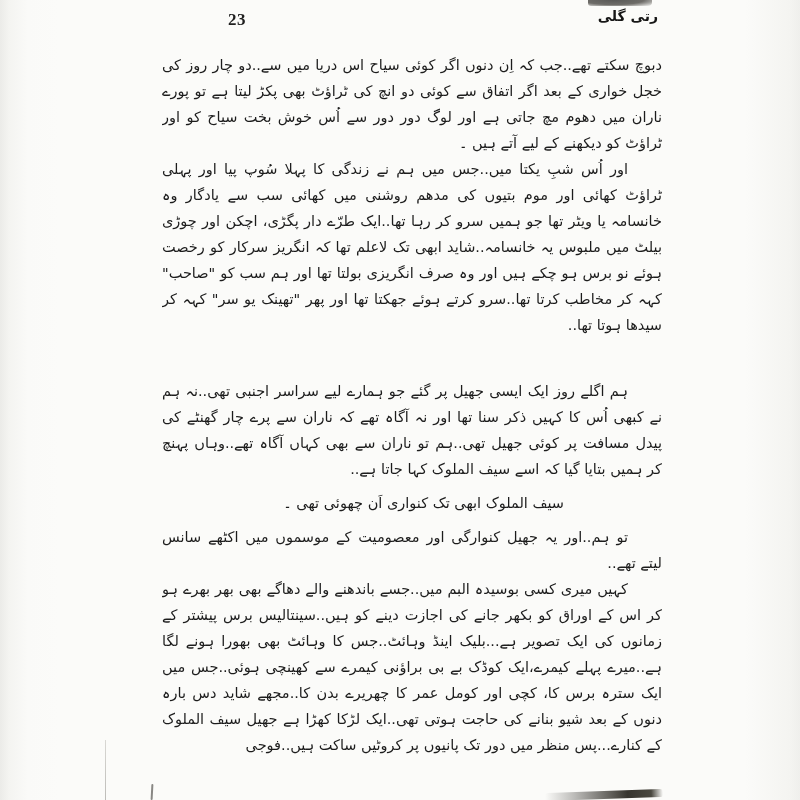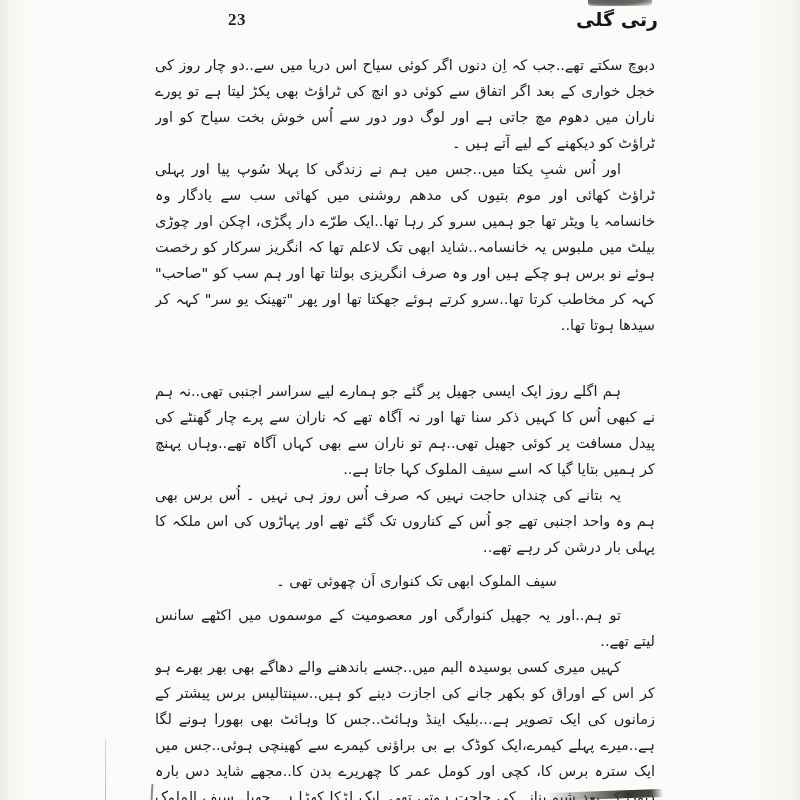--- a/index.html
+++ b/index.html
@@ -14,26 +14,26 @@
     padding-left:12px;
   }
   
   .page-number{
     position:absolute;top:10px;left:228px;
     font-family:"Liberation Serif","DejaVu Serif",serif;
     font-weight:bold;font-size:17px;color:#1f1f1f;letter-spacing:.5px;
   }
   .book-title{
     position:absolute;top:8px;right:142px;
-    font-size:19px;font-weight:bold;color:#161616;
+    font-size:14px;font-weight:bold;color:#161616;
     direction:rtl;
   }
   
   .text-block{
-    position:absolute;top:52px;left:155px;width:500px;height:748px;
+    position:absolute;top:52px;left:162px;width:500px;height:748px;
     overflow:hidden;
     direction:rtl;unicode-bidi:embed;
     color:#1c1c1c;
     font-size:14.5px;line-height:26px;
     text-align:justify;
   }
   .para{margin:0;text-indent:34px;}
   .para.no-indent{text-indent:0;}
   .para.gap-before{margin-top:40px;}
   .standalone-line{
@@ -65,21 +65,20 @@
 <div class="page">
 
   <div class="page-number">23</div>
 
   <div class="book-title">رتی گلی</div>
 
   <div class="text-block">
     <p class="para no-indent">دبوچ سکتے تھے..جب کہ اِن دنوں اگر کوئی سیاح اس دریا میں سے..دو چار روز کی خجل خواری کے بعد اگر اتفاق سے کوئی دو انچ کی ٹراؤٹ بھی پکڑ لیتا ہے تو پورے ناران میں دھوم مچ جاتی ہے اور لوگ دور دور سے اُس خوش بخت سیاح کو اور ٹراؤٹ کو دیکھنے کے لیے آتے ہیں ۔</p>
     <p class="para">اور اُس شبِ یکتا میں..جس میں ہم نے زندگی کا پہلا سُوپ پیا اور پہلی ٹراؤٹ کھائی اور موم بتیوں کی مدھم روشنی میں کھائی سب سے یادگار وہ خانسامہ یا ویٹر تھا جو ہمیں سرو کر رہا تھا..ایک طرّے دار پگڑی، اچکن اور چوڑی بیلٹ میں ملبوس یہ خانسامہ..شاید ابھی تک لاعلم تھا کہ انگریز سرکار کو رخصت ہوئے نو برس ہو چکے ہیں اور وہ صرف انگریزی بولتا تھا اور ہم سب کو "صاحب" کہہ کر مخاطب کرتا تھا..سرو کرتے ہوئے جھکتا تھا اور پھر "تھینک یو سر" کہہ کر سیدھا ہوتا تھا..</p>
     <p class="para gap-before">ہم اگلے روز ایک ایسی جھیل پر گئے جو ہمارے لیے سراسر اجنبی تھی..نہ ہم نے کبھی اُس کا کہیں ذکر سنا تھا اور نہ آگاہ تھے کہ ناران سے پرے چار گھنٹے کی پیدل مسافت پر کوئی جھیل تھی..ہم تو ناران سے بھی کہاں آگاہ تھے..وہاں پہنچ کر ہمیں بتایا گیا کہ اسے سیف الملوک کہا جاتا ہے..</p>
-    <p class="para">یہ بتانے کی چنداں حاجت نہیں کہ صرف اُس روز ہی نہیں ۔ اُس برس بھی ہم وہ واحد اجنبی تھے جو اُس کے کناروں تک گئے تھے اور پہاڑوں کی اس ملکہ کا پہلی بار درشن کر رہے تھے..</p>
     <p class="standalone-line">سیف الملوک ابھی تک کنواری اَن چھوئی تھی ۔</p>
     <p class="para">تو ہم..اور یہ جھیل کنوارگی اور معصومیت کے موسموں میں اکٹھے سانس لیتے تھے..</p>
     <p class="para">کہیں میری کسی بوسیدہ البم میں..جسے باندھنے والے دھاگے بھی بھر بھرے ہو کر اس کے اوراق کو بکھر جانے کی اجازت دینے کو ہیں..سینتالیس برس پیشتر کے زمانوں کی ایک تصویر ہے...بلیک اینڈ وہائٹ..جس کا وہائٹ بھی بھورا ہونے لگا ہے..میرے پہلے کیمرے،ایک کوڈک بے بی براؤنی کیمرے سے کھینچی ہوئی..جس میں ایک سترہ برس کا، کچی اور کومل عمر کا چھریرے بدن کا..مجھے شاید دس بارہ دنوں کے بعد شیو بنانے کی حاجت ہوتی تھی..ایک لڑکا کھڑا ہے جھیل سیف الملوک کے کنارے...پس منظر میں دور تک پانیوں پر کروٹیں ساکت ہیں..فوجی</p>
   </div>
 
   <div class="smudge-top"></div>
   <div class="streak-bottom"></div>
   <div class="crease-line"></div>
   <div class="bracket-mark"></div>
 

